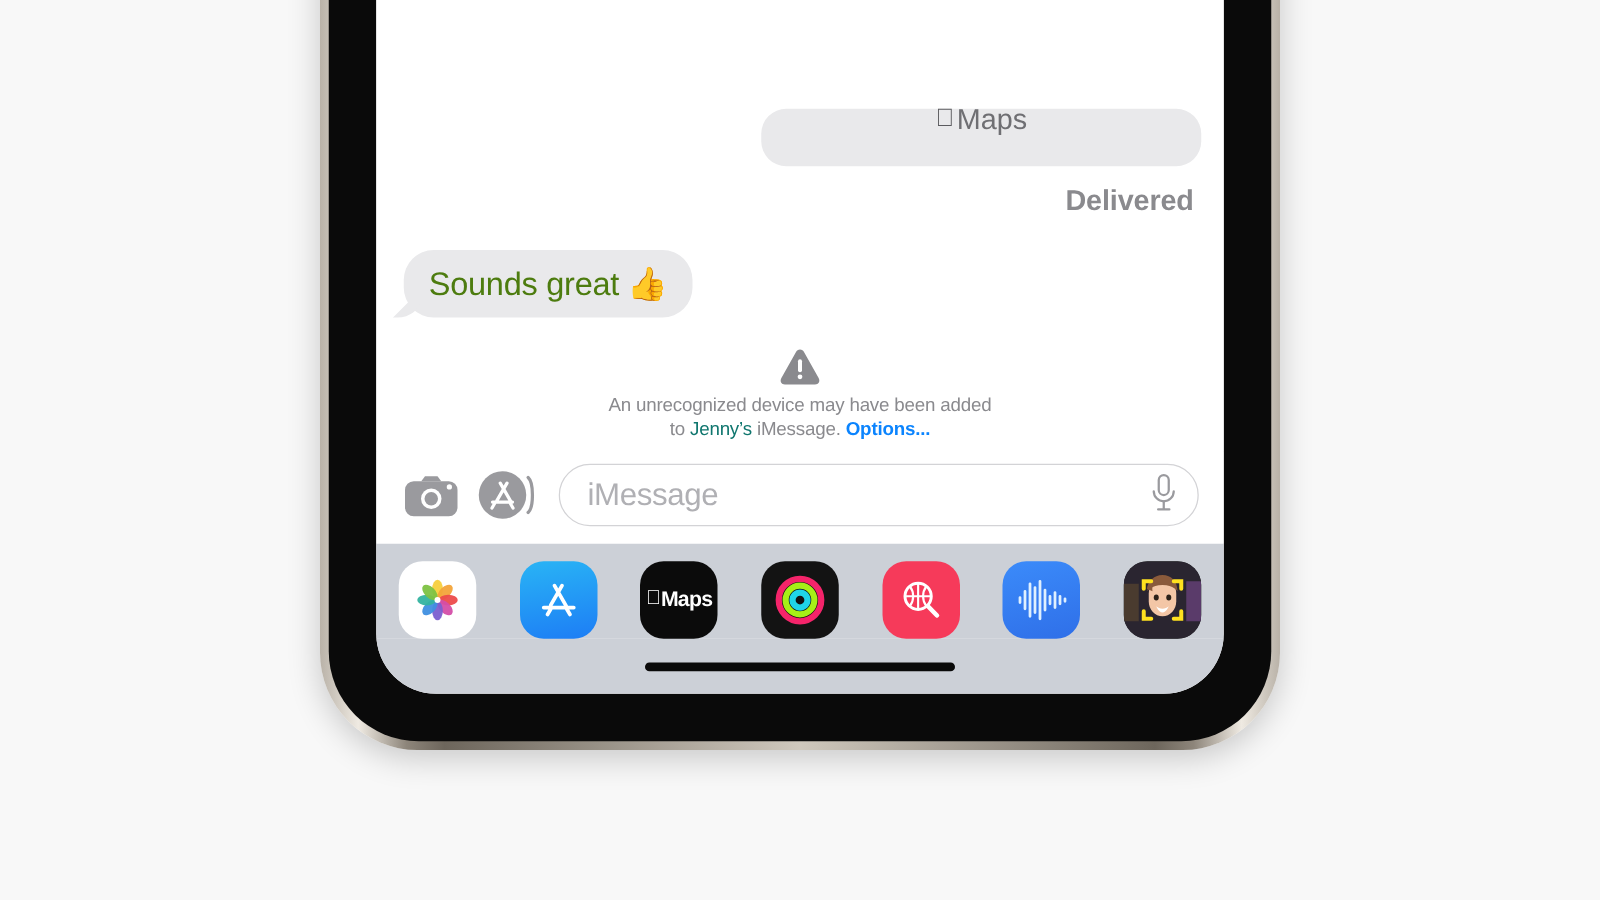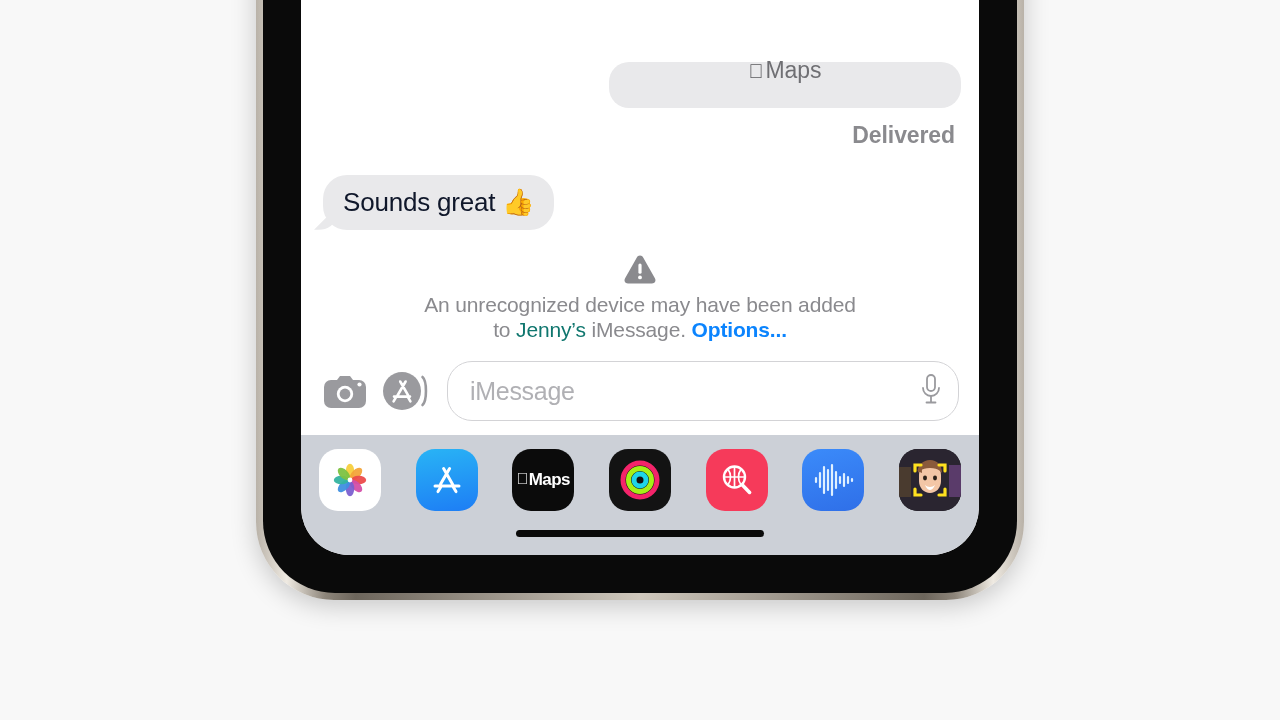--- a/index.html
+++ b/index.html
@@ -59,50 +59,50 @@
     font-size:26px;line-height:1.18;letter-spacing:-.2px;
     box-sizing:border-box;
   }
   .bubble.out{background:#0b84fe;color:#fff;margin-right:4px;}
   .bubble.out::after{
     content:"";position:absolute;right:-9px;bottom:0;
     width:22px;height:22px;background:#0b84fe;
     border-bottom-left-radius:18px 14px;
     clip-path:polygon(0 0,100% 100%,0 100%);
   }
-  .bubble.in{background:#e9e9eb;color:#0f172a;margin-left:4px;}
+  .bubble.in{background:#e9e9eb;color:#4d7c0f;margin-left:4px;}
   .bubble.in::after{
     content:"";position:absolute;left:-9px;bottom:0;
     width:22px;height:22px;background:#e9e9eb;
     clip-path:polygon(100% 0,100% 100%,0 100%);
     border-bottom-right-radius:18px 14px;
   }
   .emoji{font-size:26px;}
   .status{
     text-align:right;color:#8a8a8e;font-size:23px;font-weight:700;
     margin:8px 6px 0 0;letter-spacing:-.1px;
   }
 
   
   .warning{padding:24px 30px 8px;text-align:center;}
   .warn-icon{display:flex;justify-content:center;margin-bottom:8px;}
   .warn-text{
-    color:#8a8a8e;font-size:21px;line-height:1.22;letter-spacing:-.15px;
+    color:#8a8a8e;font-size:15px;line-height:1.22;letter-spacing:-.15px;
   }
   .warn-text b{color:#0f766e;font-weight:400;}
   .warn-link{color:#0b84fe;font-weight:600;text-decoration:none;text-align:right;}
 
   
   .inputbar{
     display:flex;align-items:center;gap:14px;
     padding:10px 20px 14px 22px;background:#fff;
   }
   .icon-btn{flex:0 0 auto;display:flex;align-items:center;}
   .field{
-    flex:1 1 auto;height:60px;border:1.6px solid #d3d3d6;
+    flex:1 1 auto;height:50px;border:1.6px solid #d3d3d6;
     border-radius:25px;display:flex;align-items:center;
     padding:0 14px 0 22px;box-sizing:border-box;background:#fff;
   }
   .field-text{flex:1;color:#b0b0b4;font-size:25px;letter-spacing:-.3px;}
 
   
   .drawer{
     background:#ccd0d7;padding:14px 18px 0;
     display:flex;align-items:center;justify-content:space-between;
   }

